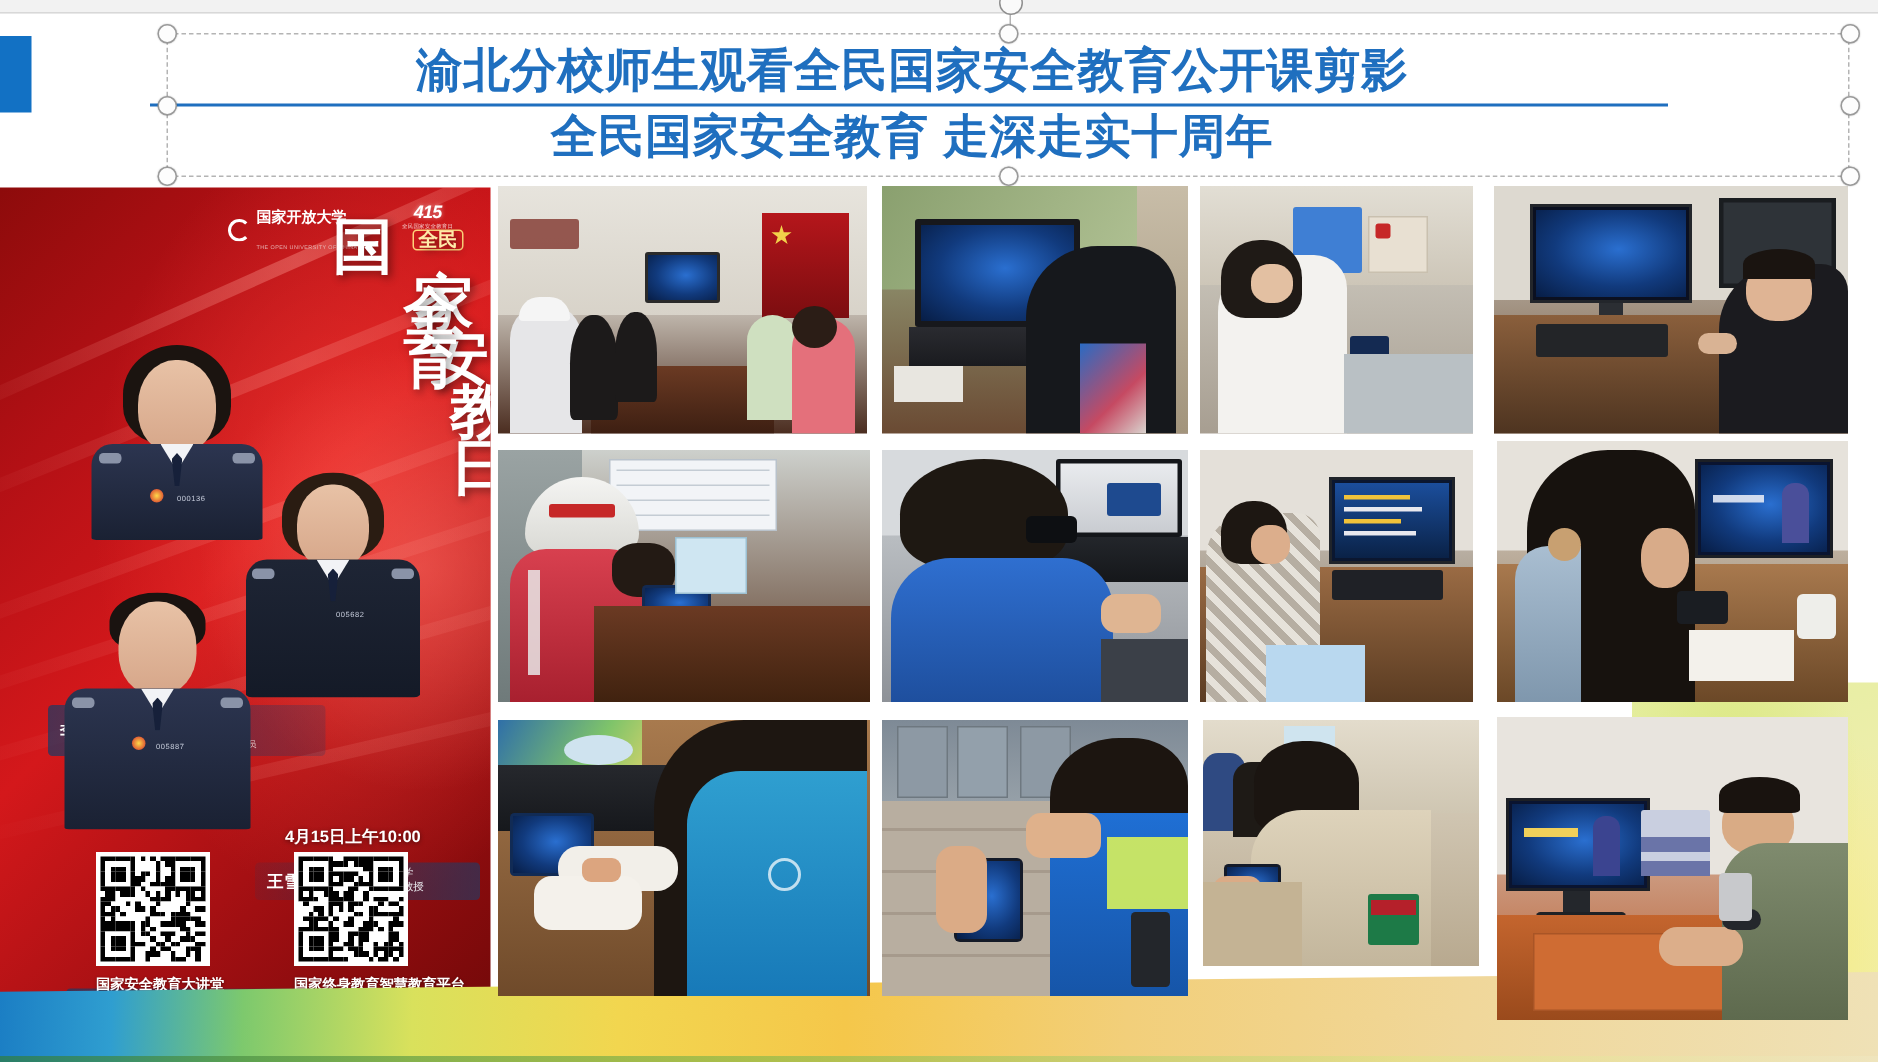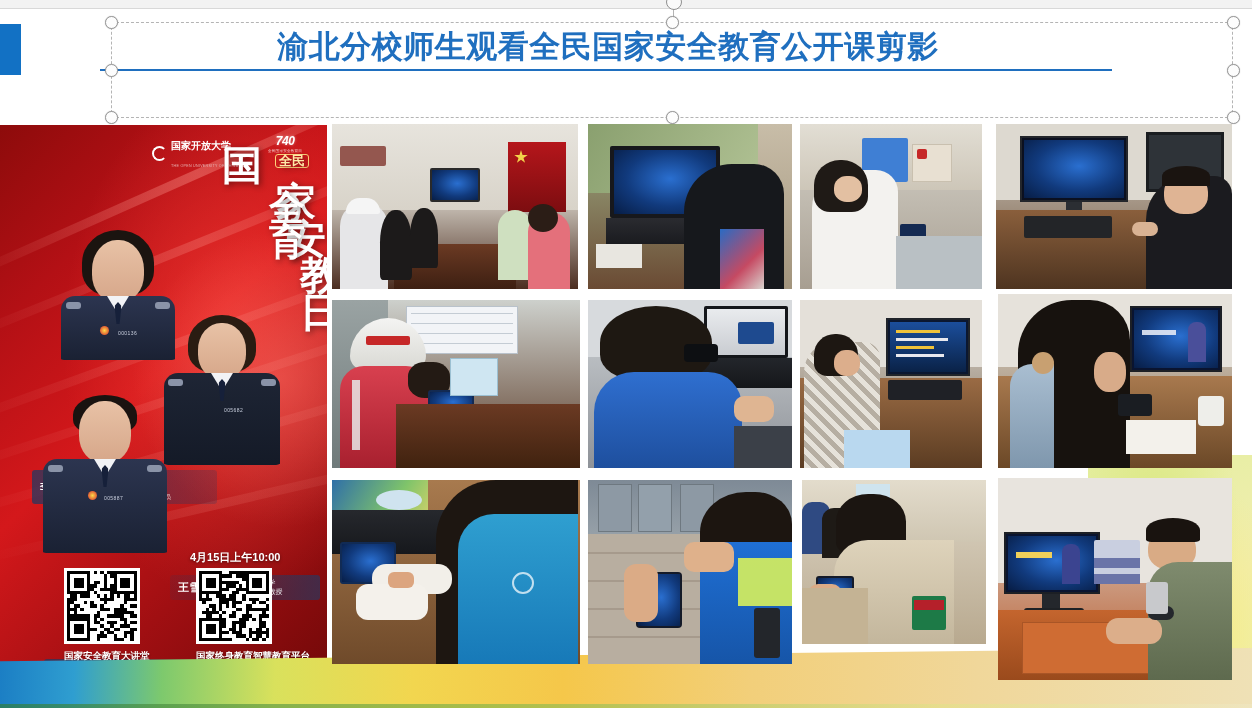--- a/index.html
+++ b/index.html
@@ -273,21 +273,21 @@
 
     <div class="poster-logos">
       <div class="logo-b">
         <span class="logo-ring"></span>
         <span>
           <span class="logo-b-cn">国家开放大学</span><br>
           <span class="logo-b-en">THE OPEN UNIVERSITY OF CHINA</span>
         </span>
       </div>
       <div class="logo-c">
-        <div class="logo-415">740</div>
+        <div class="logo-415">415</div>
         <div class="logo-c-sub">全民国家安全教育日</div>
       </div>
     </div>
 
     <div class="poster-cal">
       <span class="c c1" style="position:relative;">
         <span>国</span>
         <span class="tag">全民</span>
       </span>
       <span class="c c2">家</span>
@@ -1462,20 +1462,21 @@
     <div class="sc" style="left:148px;top:40px;width:54px;height:24px;background:#19130f;border-radius:50% 50% 10% 10%;"></div>
     <div class="sc" style="left:150px;top:84px;width:84px;height:118px;background:linear-gradient(180deg,#7f8b6e,#5e6a4e);border-radius:30px 0 0 0;"></div>
     <div class="sc" style="left:108px;top:140px;width:56px;height:26px;background:#dcae8a;border-radius:12px;"></div>
     <div class="sc" style="left:150px;top:128px;width:26px;height:14px;background:#24272c;border-radius:7px;"></div>
     <div class="sc" style="left:148px;top:104px;width:22px;height:32px;background:#c8c9cc;border-radius:3px;"></div>
   </div>
 
   <div class="title-rule"></div>
   <div class="title-block">
     <div class="title-line l1">渝北分校师生观看全民国家安全教育公开课剪影</div>
+    <div class="title-line l2">全民国家安全教育 走深走实十周年</div>
   </div>
 
   <div class="sel-frame"></div>
   <div class="rot-stem" style="left:673px; top:0px;"></div>
   <div class="rot-handle" style="left:666px; top:-6px;"></div>
 
   <div class="handle" style="left:105px; top:16px;"></div>
   <div class="handle" style="left:666px; top:16px;"></div>
   <div class="handle" style="left:1227px; top:16px;"></div>
   <div class="handle" style="left:105px; top:64px;"></div>

